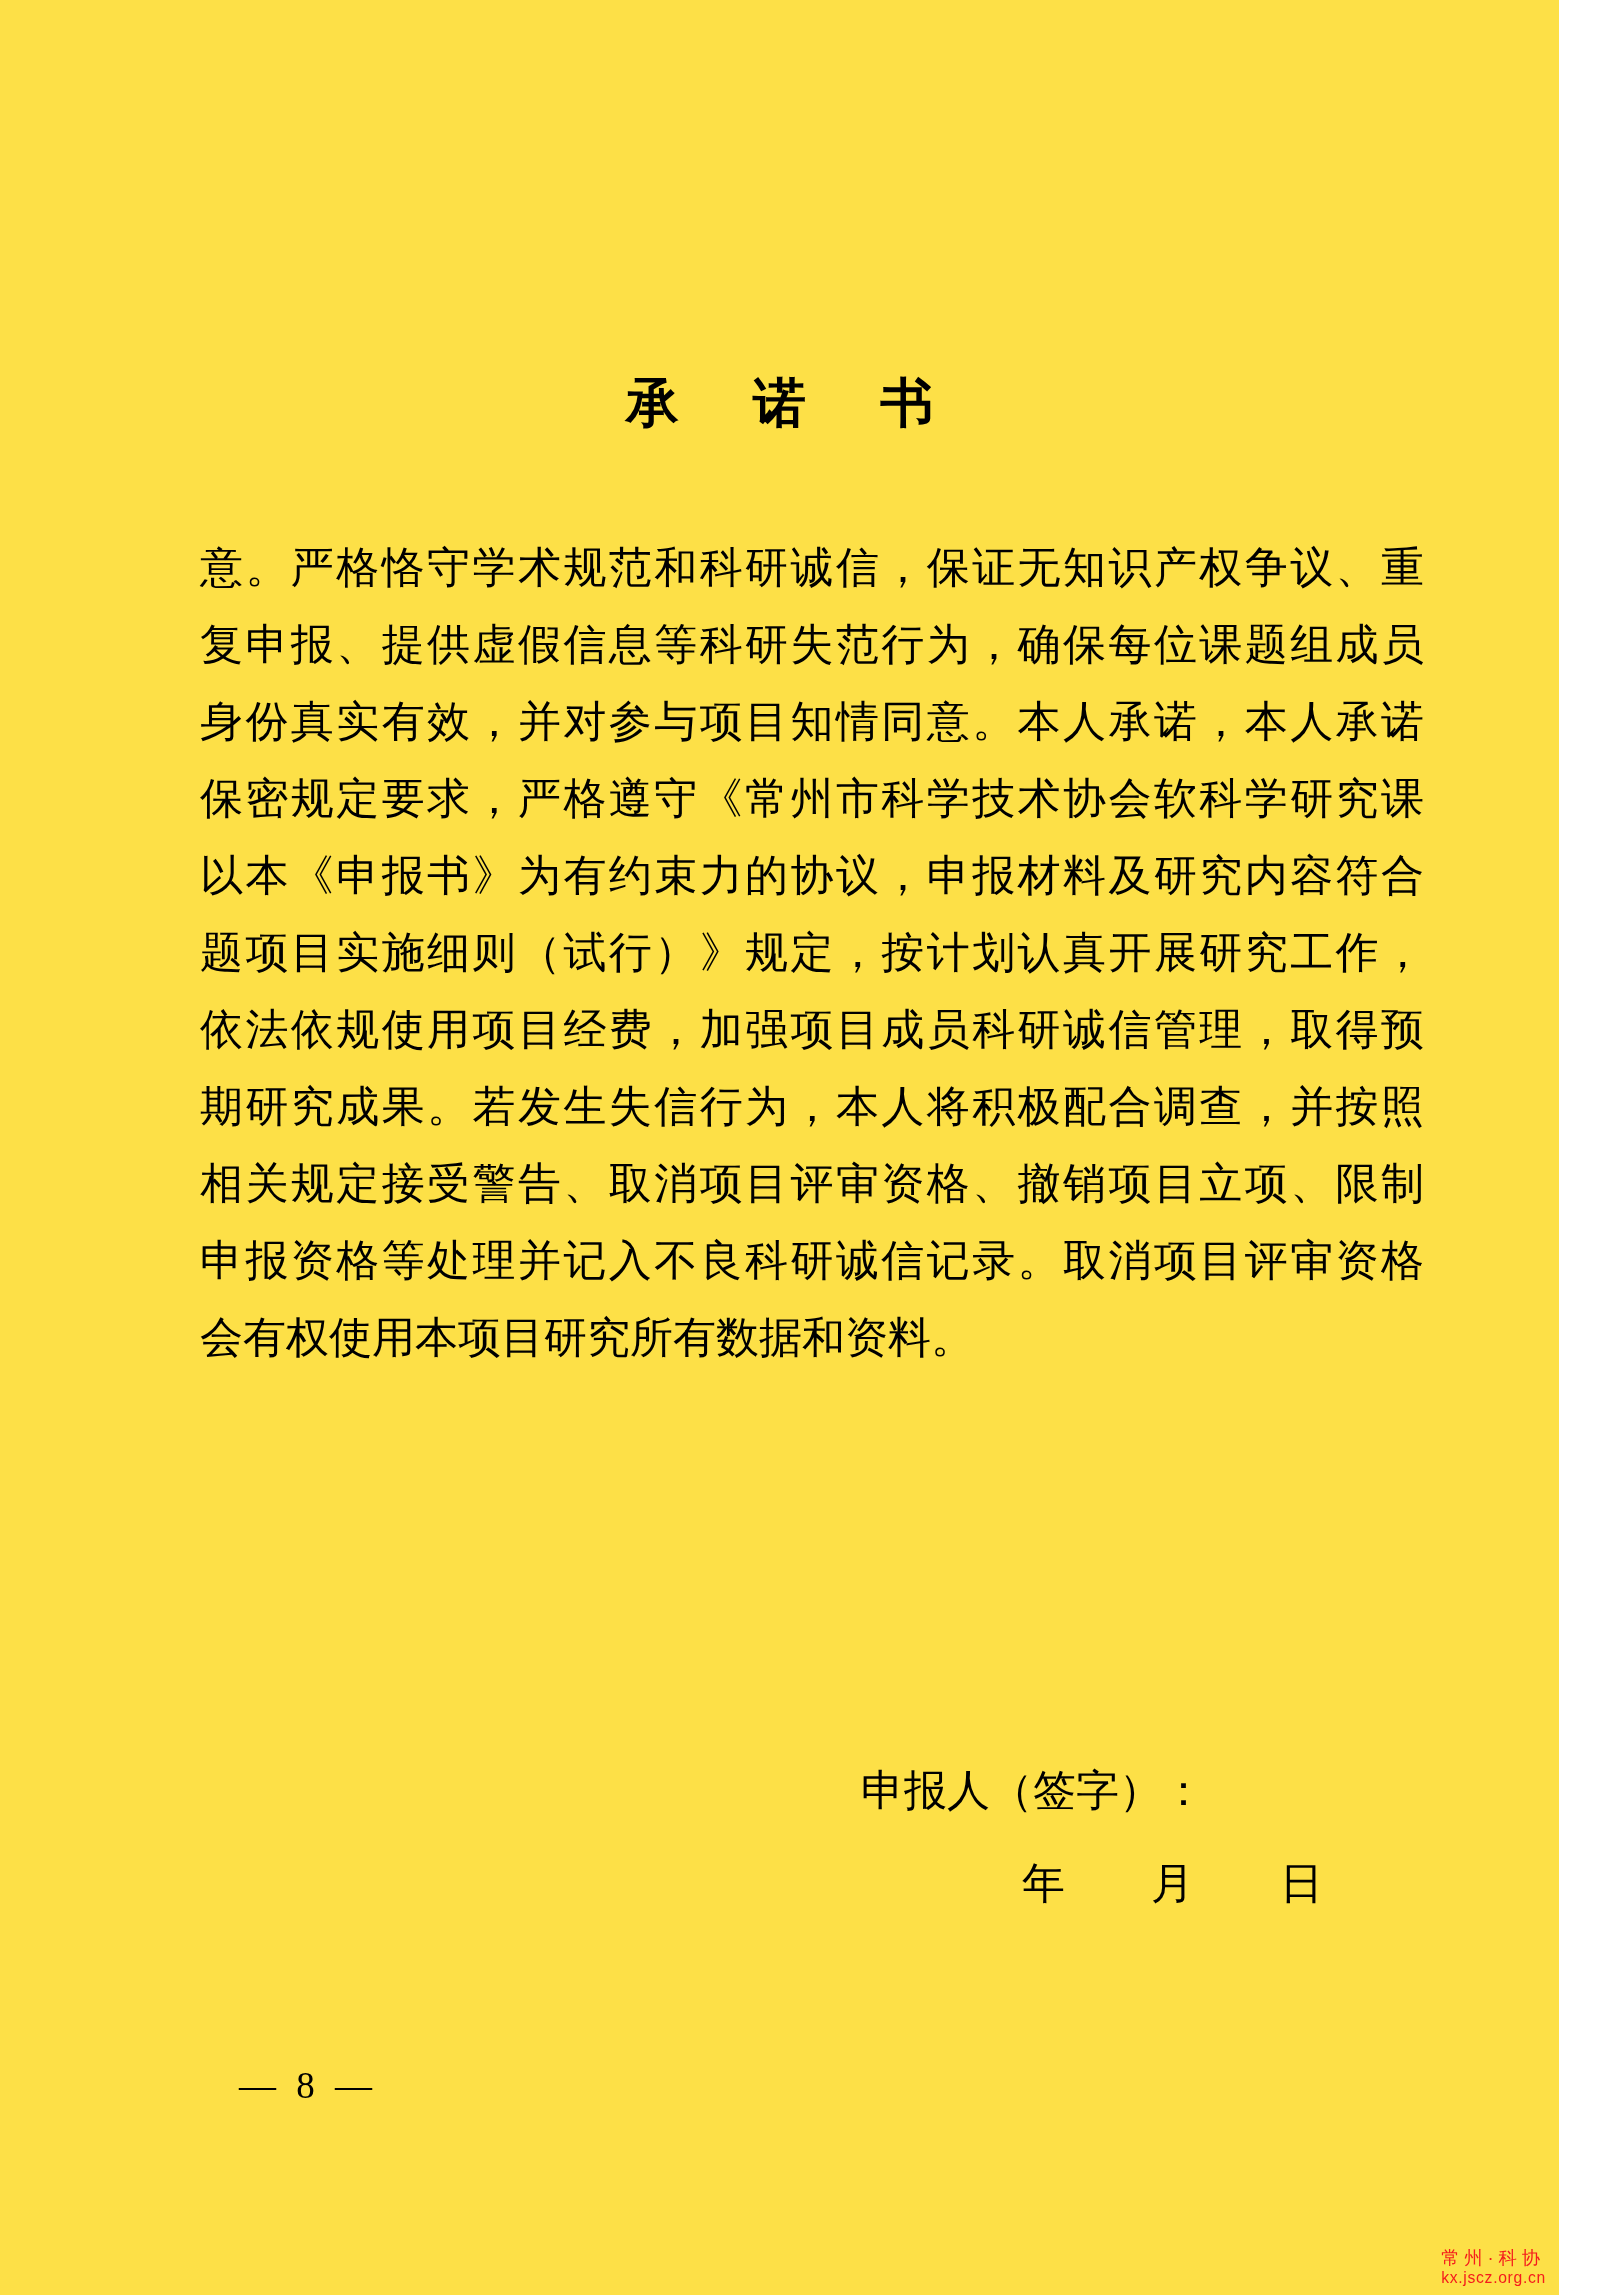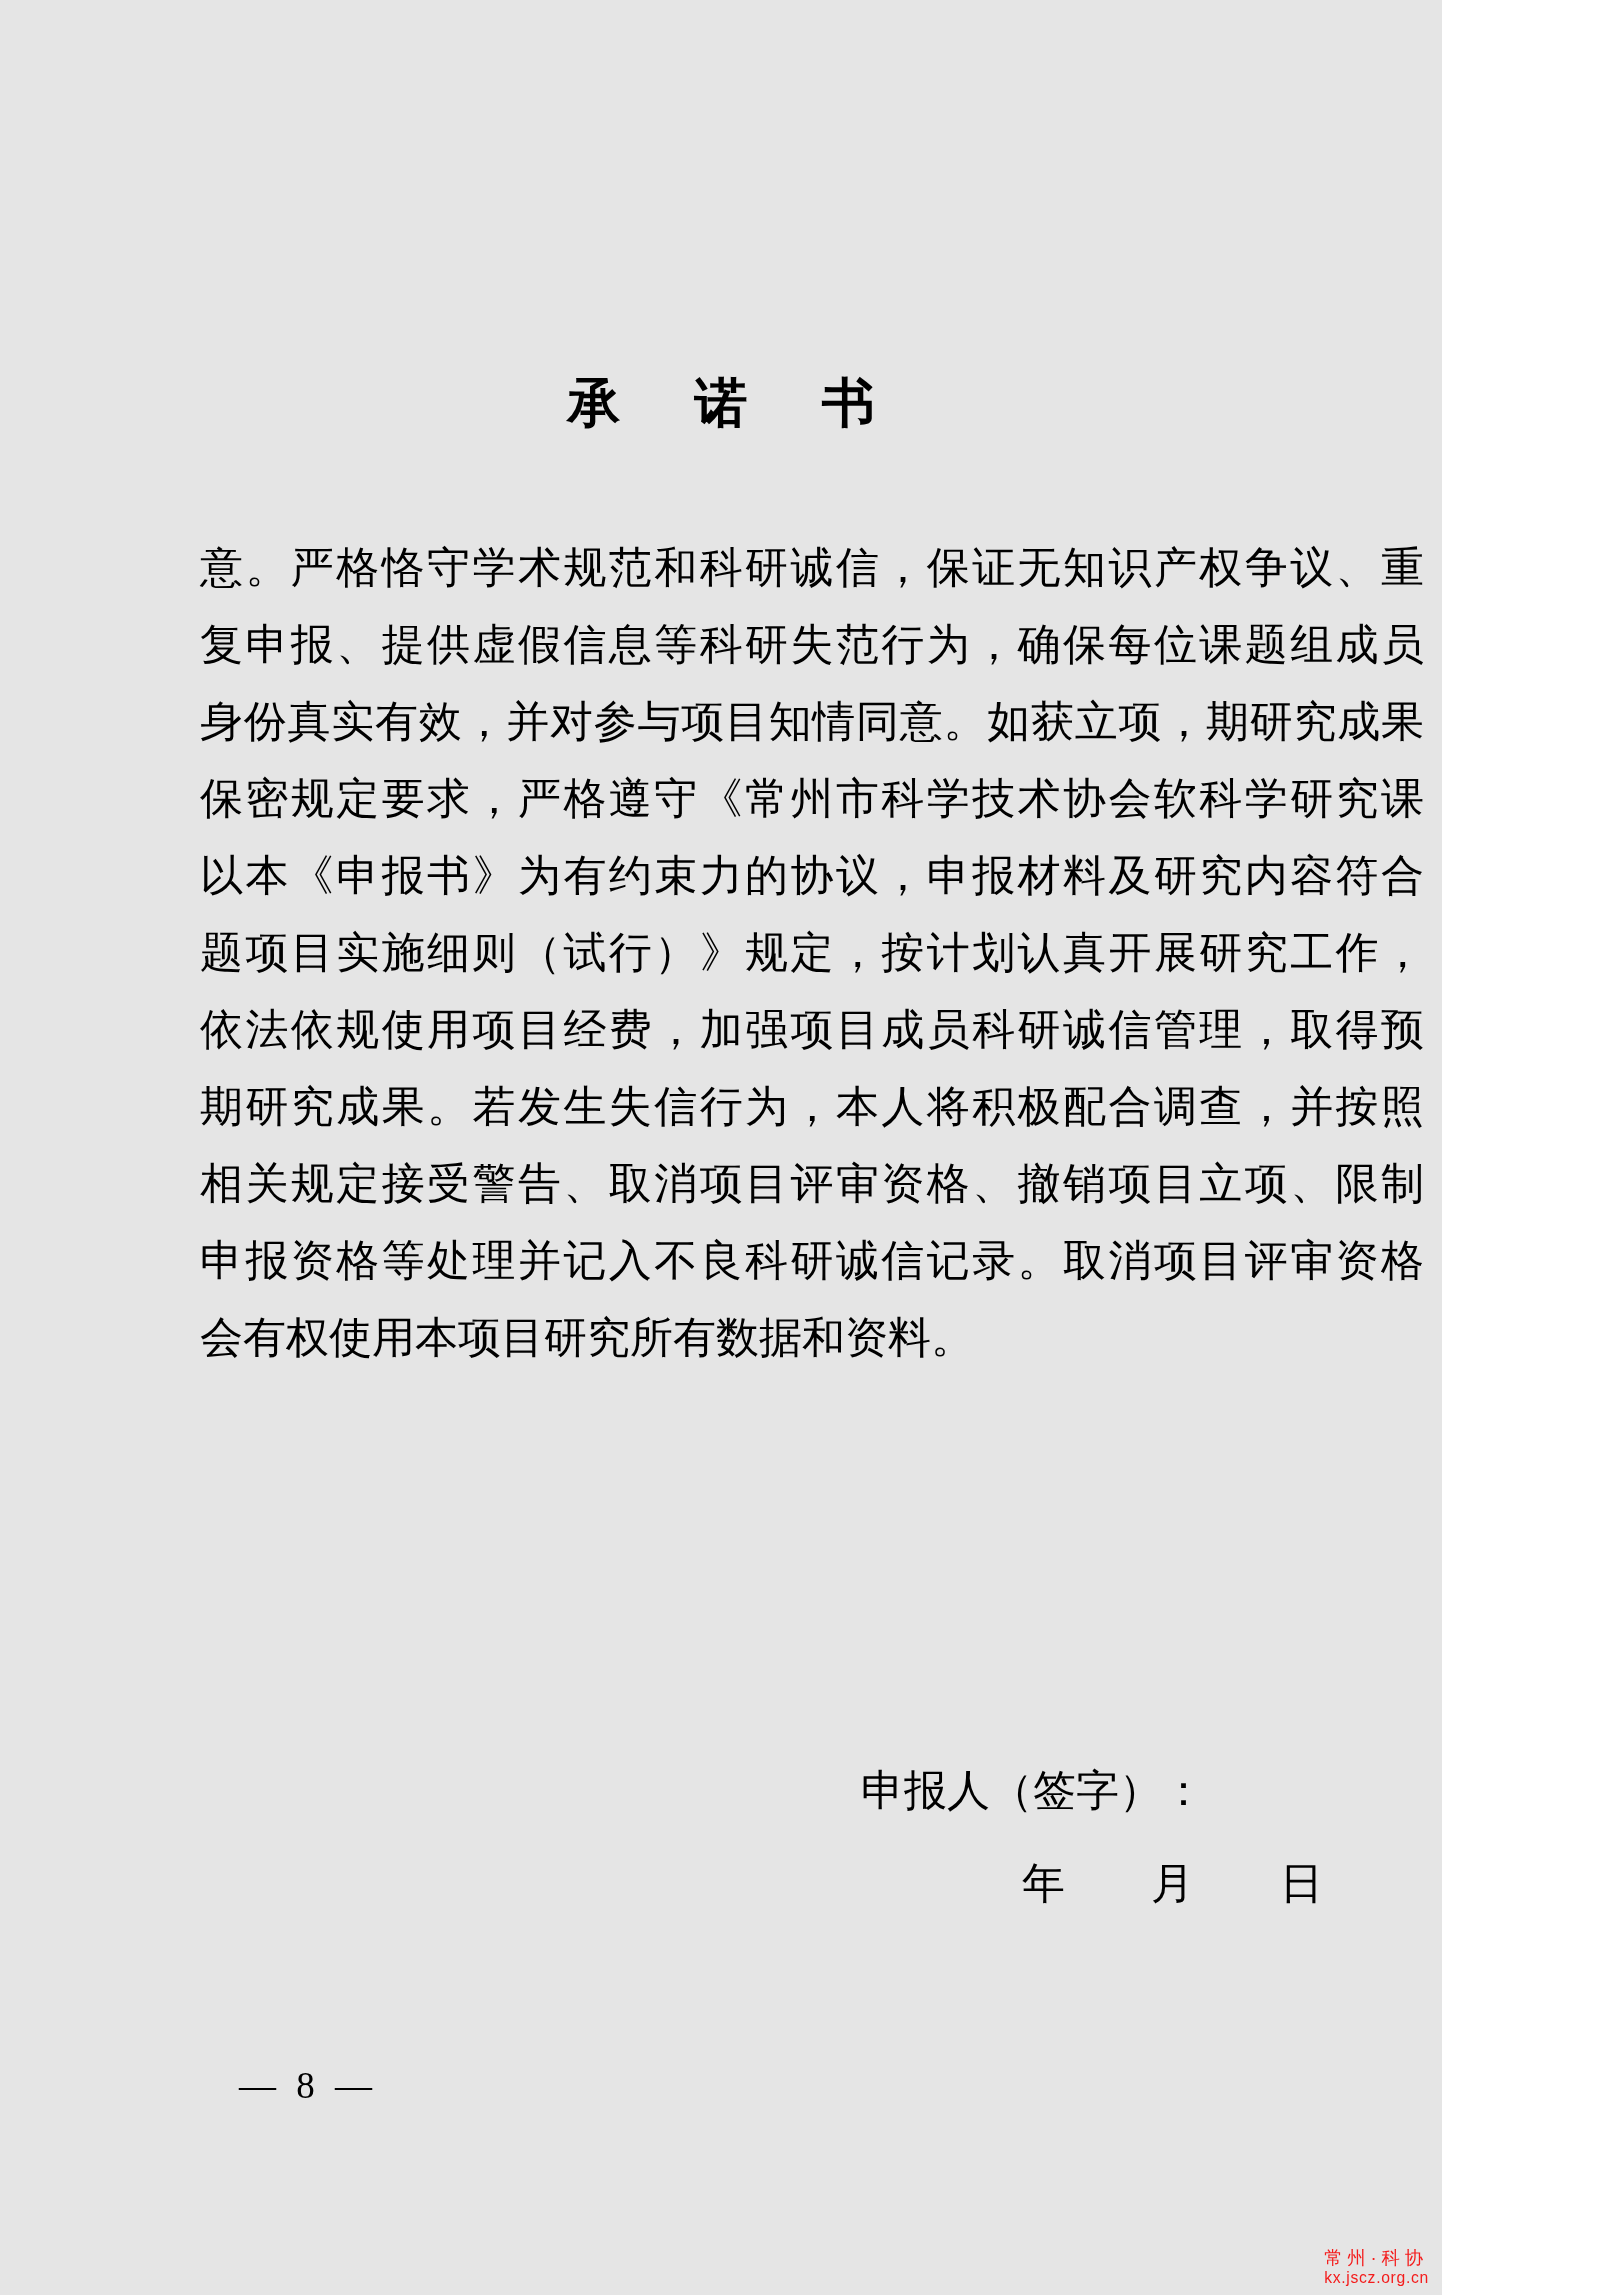--- a/index.html
+++ b/index.html
@@ -2,23 +2,23 @@
 <html style="font-size:11px"><head>
 <meta charset="utf-8">
 <style>
   html, body {
     margin: 0;
     padding: 0;
     background: #ffffff;
   }
   .page {
     position: relative;
-    width: 1442px;
+    width: 1559px;
     height: 2295px;
-    background: #e5e5e5;
+    background: #fde047;
     color: #000000;
     font-family: "Liberation Serif", serif;
     overflow: hidden;
   }
   .doc-title {
     position: absolute;
     top: 375px;
     left: 0;
     width: 100%;
     text-align: center;
@@ -97,21 +97,21 @@
 </head>
 <body>
 
 <div class="page">
 
   <div class="doc-title">承　诺　书</div>
 
   <div class="body-block">
     <div class="body-line">意。严格恪守学术规范和科研诚信，保证无知识产权争议、重</div>
     <div class="body-line">复申报、提供虚假信息等科研失范行为，确保每位课题组成员</div>
-    <div class="body-line">身份真实有效，并对参与项目知情同意。如获立项，期研究成果</div>
+    <div class="body-line">身份真实有效，并对参与项目知情同意。本人承诺，本人承诺</div>
     <div class="body-line">保密规定要求，严格遵守《常州市科学技术协会软科学研究课</div>
     <div class="body-line">以本《申报书》为有约束力的协议，申报材料及研究内容符合</div>
     <div class="body-line">题项目实施细则（试行）》规定，按计划认真开展研究工作，</div>
     <div class="body-line">依法依规使用项目经费，加强项目成员科研诚信管理，取得预</div>
     <div class="body-line">期研究成果。若发生失信行为，本人将积极配合调查，并按照</div>
     <div class="body-line">相关规定接受警告、取消项目评审资格、撤销项目立项、限制</div>
     <div class="body-line">申报资格等处理并记入不良科研诚信记录。取消项目评审资格</div>
     <div class="body-line last">会有权使用本项目研究所有数据和资料。</div>
   </div>
 

